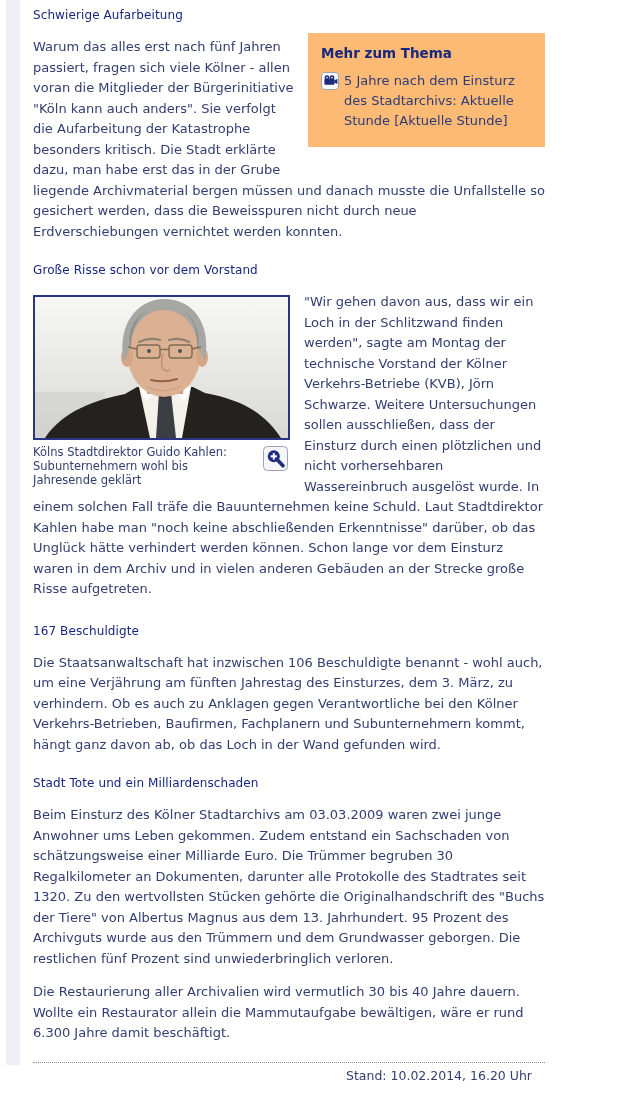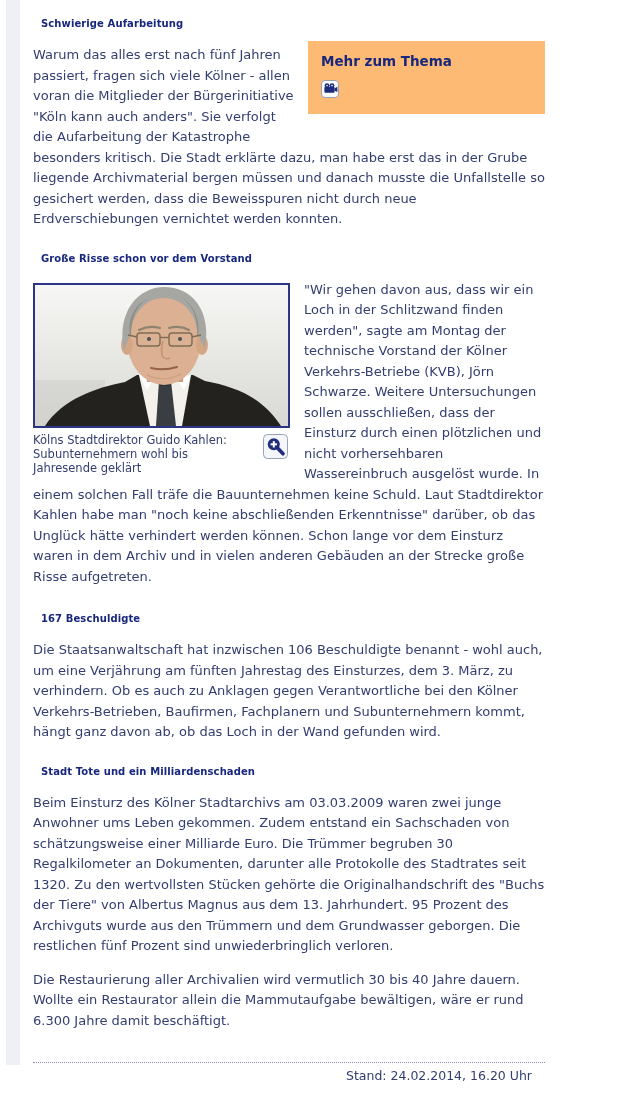--- a/index.html
+++ b/index.html
@@ -8,21 +8,21 @@
     background:#ffffff; font-family:"DejaVu Sans", sans-serif;
     color:#333d70;
   }
   .left-strip {
     position:absolute; left:6px; top:0; width:14px; height:1065px;
     background:#eef0f6;
   }
   .content { position:absolute; left:33px; top:0; width:512px; }
 
   .heading {
-    margin:8px; font-size:10px; line-height:17px; font-weight:bold;
+    margin:0; font-size:12px; line-height:17px; font-weight:normal;
     color:#17277e; letter-spacing:0.1px;
   }
   .h-first { padding-top:7px; }
   .h-sp20 { margin-top:20px; }
   .h-sp23 { margin-top:23px; }
 
   .para { margin:13px 0 0 0; font-size:13px; line-height:20.5px; color:#333d70; }
   .para::after { content:""; display:block; clear:none; }
 
   
@@ -85,20 +85,21 @@
             <svg viewBox="0 0 18 18">
               <rect x="0.5" y="0.5" width="17" height="17" rx="3.5" fill="#fafbfd" stroke="#9aa3b5"></rect>
               <circle cx="6" cy="5.6" r="2.4" fill="#1d2b7c"></circle>
               <circle cx="11" cy="5.6" r="2.4" fill="#1d2b7c"></circle>
               <rect x="3.4" y="6.8" width="10.2" height="6" rx="1.2" fill="#1d2b7c"></rect>
               <polygon points="13.6,8.2 16.4,6.8 16.4,12 13.6,10.8" fill="#1d2b7c"></polygon>
               <circle cx="6" cy="5.6" r="0.8" fill="#fafbfd"></circle>
               <circle cx="11" cy="5.6" r="0.8" fill="#fafbfd"></circle>
             </svg>
           </span>
+          <a class="more-link-text">5 Jahre nach dem Einsturz des Stadtarchivs: Aktuelle Stunde [Aktuelle Stunde]</a>
         </div>
       </aside>
       <span>Warum das alles erst nach fünf Jahren passiert, fragen sich viele Kölner - allen voran die Mitglieder der Bürgerinitiative "Köln kann auch anders". Sie verfolgt die Aufarbeitung der Katastrophe besonders kritisch. Die Stadt erklärte dazu, man habe erst das in der Grube liegende Archivmaterial bergen müssen und danach musste die Unfallstelle so gesichert werden, dass die Beweisspuren nicht durch neue Erdverschiebungen vernichtet werden konnten.</span>
     </div>
 
     <h2 class="heading h-sp20">Große Risse schon vor dem Vorstand</h2>
 
     <div class="para">
       <figure class="photo-figure" style="margin-left:0">
         <div class="photo">
@@ -182,15 +183,15 @@
     </div>
 
     <div class="para">
       <span>Die Restaurierung aller Archivalien wird vermutlich 30 bis 40 Jahre dauern. Wollte ein Restaurator allein die Mammutaufgabe bewältigen, wäre er rund 6.300 Jahre damit beschäftigt.</span>
     </div>
 
   </div>
 
   <div class="footer">
     <div class="divider"></div>
-    <div class="stand">Stand: 24.02.2014, 16.20 Uhr</div>
+    <div class="stand">Stand: 10.02.2014, 16.20 Uhr</div>
   </div>
 </div>
 
 </body></html>

